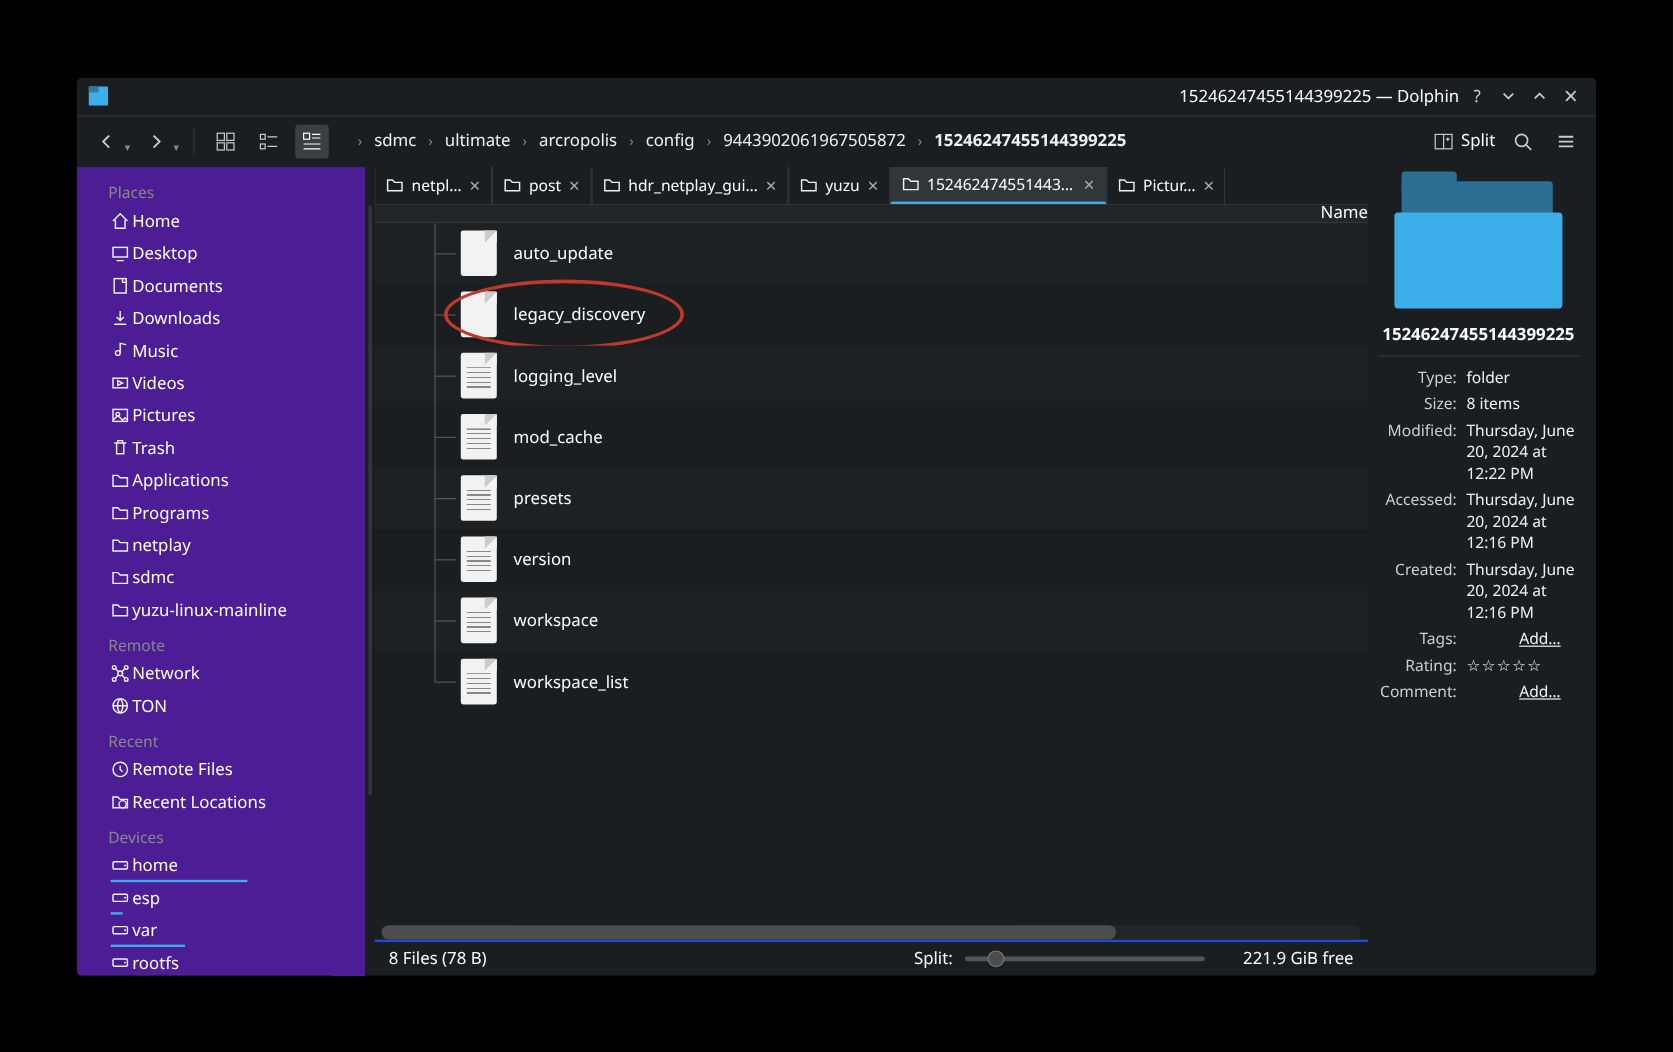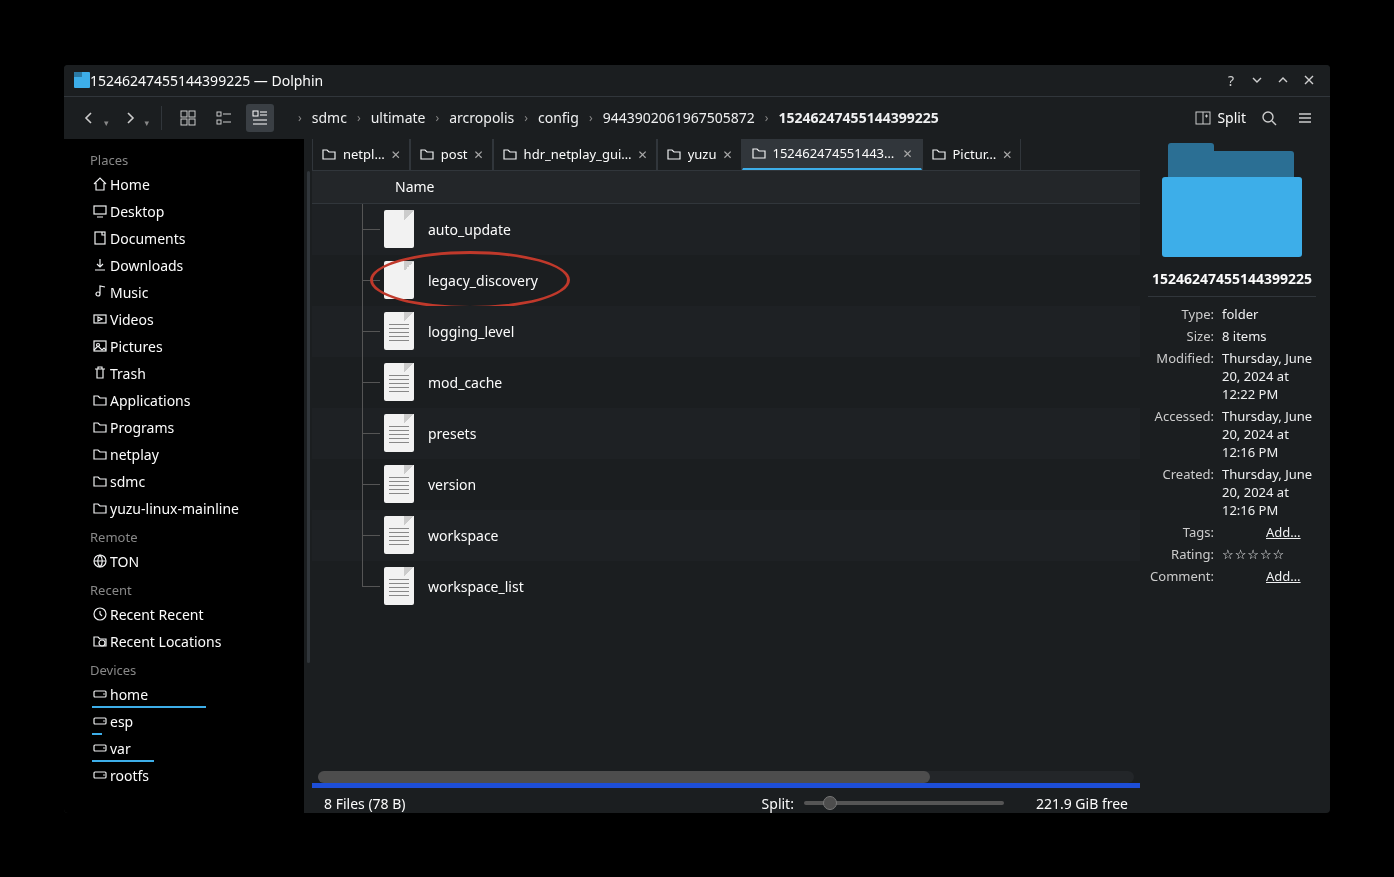--- a/index.html
+++ b/index.html
@@ -1,67 +1,67 @@
 <!DOCTYPE html>
 <html><head>
 <meta charset="utf-8">
 <style>
 * { margin: 0; padding: 0; box-sizing: border-box; font-family: "Noto Sans", "Segoe UI", sans-serif; }
 body { background: #000; width: 1394px; height: 877px; overflow: hidden; display: flex; align-items: center; justify-content: center; }
 .window { width: 1266px; height: 748px; background: #1b1e20; color: #fcfcfc; border-radius: 4px; overflow: hidden; display: flex; flex-direction: column; position: relative; }
 .titlebar { height: 32px; background: #1b1e20; display: flex; align-items: center; padding: 0 10px; border-bottom: 1px solid #31363b; }
 .titlebar .app-icon { width: 16px; height: 16px; background: #3daee9; border-radius: 1px; position: relative; }
 .titlebar .app-icon::before { content:''; position:absolute; top:0; left:0; width:8px; height:5px; background:#2b7aa5; }
-.titlebar .title { flex:1; text-align:left; font-size:14px; color:#fcfcfc; }
+.titlebar .title { flex:1; text-align:right; font-size:14px; color:#fcfcfc; }
 .titlebar .win-btn { width:22px; height:22px; display:flex; align-items:center; justify-content:center; color:#fcfcfc; opacity:.8; cursor:pointer; font-size:14px; margin-left:4px; }
 .toolbar { height: 42px; display:flex; align-items:center; padding: 0 12px; gap:8px; }
 .nav-btn { width:26px; height:26px; display:flex; align-items:center; justify-content:center; color:#ccc; cursor:pointer; font-size:14px; border-radius:3px; }
 .nav-sep { width:1px; height:24px; background:#31363b; margin: 0 4px; }
 .view-btn { width:28px; height:28px; display:flex; align-items:center; justify-content:center; border-radius:3px; cursor:pointer; }
 .view-btn.active { background:#3a3f44; }
 .breadcrumb { flex:1; display:flex; align-items:center; gap:4px; padding-left:16px; font-size:14px; color:#eff0f1; overflow:hidden; }
 .crumb { padding:2px 6px; cursor:pointer; white-space:nowrap; }
 .crumb.active { font-weight:700; }
 .crumb-sep { color:#888; font-size:12px; }
 .toolbar-right { display:flex; align-items:center; gap:10px; padding-left:12px; }
 .split-btn { display:flex; align-items:center; gap:6px; cursor:pointer; font-size:14px; }
 .icon-btn { width:26px; height:26px; display:flex; align-items:center; justify-content:center; cursor:pointer; }
 .body { flex:1; display:flex; overflow:hidden; }
-.sidebar { width: 240px; background:#000000; overflow-y:auto; padding:6px 16px; font-size:14px; position:relative; }
+.sidebar { width: 240px; background:#4c1d95; overflow-y:auto; padding:6px 16px; font-size:14px; position:relative; }
 .sb-header { color:#888; font-size:13px; padding:6px 10px 2px; }
 .sb-item { display:flex; align-items:center; gap:2px; padding:4px 12px; cursor:pointer; position:relative; }
 .sb-item .sb-icon { width:16px; display:flex; justify-content:center; color:#eff0f1; }
 .sb-underline { position:absolute; bottom:0; left:12px; height:2px; background:#3daee9; }
 .resizer { width:8px; background:transparent; position:relative; cursor:col-resize; }
 .resizer::before { content:''; position:absolute; left:3px; top:32px; bottom:150px; width:3px; background:#31363b; border-radius:2px; }
 .main { flex:1; display:flex; flex-direction:column; overflow:hidden; }
 .tabs { display:flex; height:32px; border-bottom:1px solid #31363b; }
 .tab { display:flex; align-items:center; gap:6px; padding: 0 8px; border:1px solid #31363b; border-bottom:none; border-top:none; font-size:13px; cursor:pointer; position:relative; max-width:180px; overflow:hidden; }
 .tab.active { background:#31363b; border-bottom:2px solid #3daee9; }
 .tab .tab-label { white-space:nowrap; overflow:hidden; text-overflow:ellipsis; flex:1; }
 .tab .tab-close { color:#aaa; font-size:12px; cursor:pointer; }
-.col-header { height:33px; display:flex; align-items:center; border-bottom:1px solid #31363b; background:#232629; }
+.col-header { height:15px; display:flex; align-items:center; border-bottom:1px solid #31363b; background:#232629;text-align:right; }
 .col-header .spacer { width:75px; }
 .col-header .name-col { padding-left:8px; font-size:14px; flex:1; }
 .filelist { flex:1; overflow:auto; position:relative; padding-bottom:0; }
 .file-row { display:flex; align-items:center; height:51px; padding-left:20px; position:relative; }
 .file-row:nth-child(odd){ background:#1e2124; }
 .file-row:nth-child(even){ background:#1b1e20; }
 .tree-line { width:52px; height:100%; position:relative; }
 .tree-line::before { content:''; position:absolute; left:30px; top:0; bottom:50%; width:1px; background:#555; }
 .tree-line::after { content:''; position:absolute; left:30px; top:50%; width:18px; height:1px; background:#555; }
 .tree-line.cont::before { bottom:0; }
 .file-icon { width:30px; height:38px; background:#f2f2f2; border-radius:2px; position:relative; margin-right:14px; }
 .file-icon::before { content:''; position:absolute; top:0; right:0; width:10px; height:10px; background:linear-gradient(135deg,#ccc 50%, #f2f2f2 50%); }
 .file-icon.lines::after { content:''; position:absolute; left:5px; right:5px; top:12px; height:18px; background:repeating-linear-gradient(#888 0, #888 1px, transparent 1px, transparent 4px); }
 .file-name { font-size:14px; }
 .circle-annotation { position:absolute; border:3px solid #c0392b; border-radius:50%; pointer-events:none; }
 .h-scrollbar { height:12px; background:#232629; border-radius:6px; margin: 0 6px 0 6px; position:relative; }
 .h-scrollbar .thumb { position:absolute; left:0; width:75%; height:100%; background:#4d4d4d; border-radius:6px; }
-.statusbar { height:30px; display:flex; align-items:flex-end; padding:0 12px; font-size:14px; color:#fcfcfc; border-top:5px solid #1d4ed8; gap:16px; }
+.statusbar { height:30px; display:flex; align-items:center; padding:0 12px; font-size:14px; color:#fcfcfc; border-top:2px solid #1d4ed8; gap:16px; }
 .statusbar .zoom { display:flex; align-items:center; gap:10px; margin-left:auto; }
 .slider { width:200px; height:4px; background:#555; border-radius:2px; position:relative; }
 .slider .knob { position:absolute; top:-5px; width:14px; height:14px; background:#4d4d4d; border:1px solid #777; border-radius:50%; }
 .info-panel { width:190px; padding:12px 14px 12px 8px; display:flex; flex-direction:column; gap:8px; font-size:13px; overflow:auto; }
 .big-folder { width:140px; height:110px; margin: 0 auto; position:relative; }
 .big-folder .back { position:absolute; top:0; left:6px; width:126px; height:92px; background:#2b6f94; border-radius:3px; }
 .big-folder .tab { position:absolute; top:-8px; left:6px; width:46px; height:16px; background:#2b6f94; border-radius:3px 3px 0 0; border:none; }
 .big-folder .front { position:absolute; bottom:4px; left:0; width:140px; height:80px; background:#3daee9; border-radius:3px; }
 .info-name { text-align:center; font-weight:700; font-size:14px; word-break:break-all; }
 .info-sep { height:1px; background:#31363b; }
@@ -300,36 +300,50 @@
               <path d="M2 4 H6 L8 6 H14 V13 H2 Z" stroke="#eff0f1" stroke-width="1.2" fill="none"></path>
             </svg>
           </span>
       <span>yuzu-linux-mainline</span>
 
     </div>
         <div class="sb-header">Remote</div>
         <div class="sb-item">
       <span class="sb-icon">
             <svg width="16" height="16" viewBox="0 0 16 16">
+              <circle cx="8" cy="8" r="2" stroke="#eff0f1" stroke-width="1.2" fill="none"></circle>
+              <circle cx="3" cy="3" r="1.5" stroke="#eff0f1" stroke-width="1.2" fill="none"></circle>
+              <circle cx="13" cy="3" r="1.5" stroke="#eff0f1" stroke-width="1.2" fill="none"></circle>
+              <circle cx="3" cy="13" r="1.5" stroke="#eff0f1" stroke-width="1.2" fill="none"></circle>
+              <circle cx="13" cy="13" r="1.5" stroke="#eff0f1" stroke-width="1.2" fill="none"></circle>
+              <path d="M4 4 L7 7 M12 4 L9 7 M4 12 L7 9 M12 12 L9 9" stroke="#eff0f1" stroke-width="1.2" fill="none"></path>
+            </svg>
+          </span>
+      <span>Network</span>
+
+    </div>
+        <div class="sb-item">
+      <span class="sb-icon">
+            <svg width="16" height="16" viewBox="0 0 16 16">
               <circle cx="8" cy="8" r="6" stroke="#eff0f1" stroke-width="1.2" fill="none"></circle>
               <path d="M2 8 H14 M8 2 C5 5 5 11 8 14 M8 2 C11 5 11 11 8 14" stroke="#eff0f1" stroke-width="1.2" fill="none"></path>
             </svg>
           </span>
       <span>TON</span>
 
     </div>
         <div class="sb-header">Recent</div>
         <div class="sb-item">
       <span class="sb-icon">
             <svg width="16" height="16" viewBox="0 0 16 16">
               <circle cx="8" cy="8" r="6" stroke="#eff0f1" stroke-width="1.2" fill="none"></circle>
               <path d="M8 5 V8 L10 10" stroke="#eff0f1" stroke-width="1.2" fill="none"></path>
             </svg>
           </span>
-      <span>Recent Recent</span>
+      <span>Remote Files</span>
 
     </div>
         <div class="sb-item">
       <span class="sb-icon">
             <svg width="16" height="16" viewBox="0 0 16 16">
               <path d="M2 4 H6 L8 6 H14 V13 H2 Z" stroke="#eff0f1" stroke-width="1.2" fill="none"></path>
               <circle cx="10" cy="10" r="3" stroke="#eff0f1" stroke-width="1.2" fill="none"></circle>
             </svg>
           </span>
       <span>Recent Locations</span>

